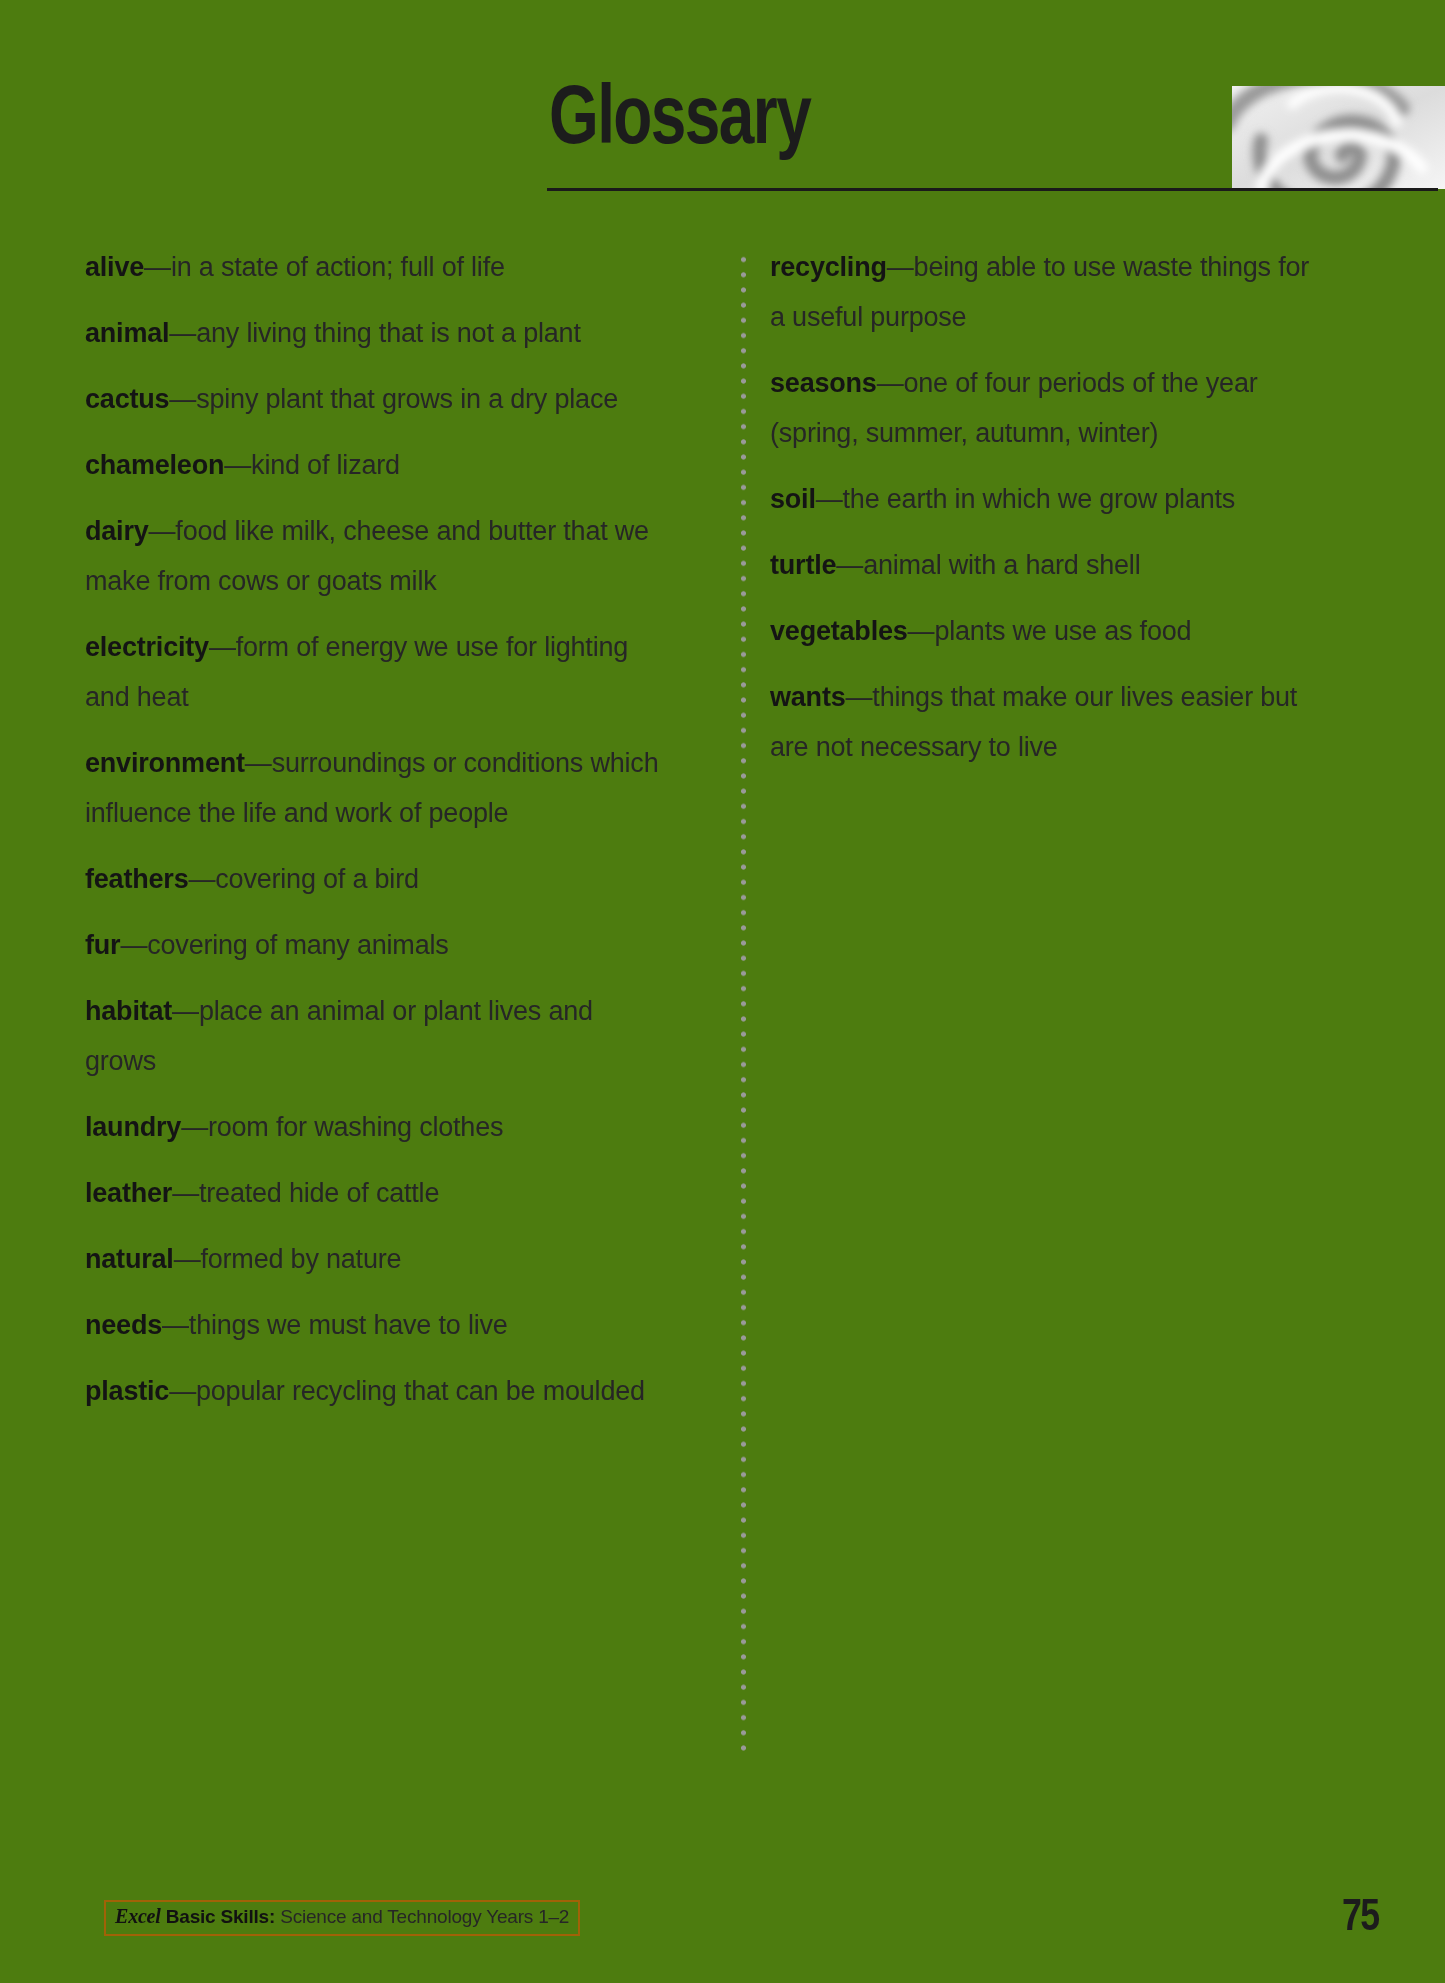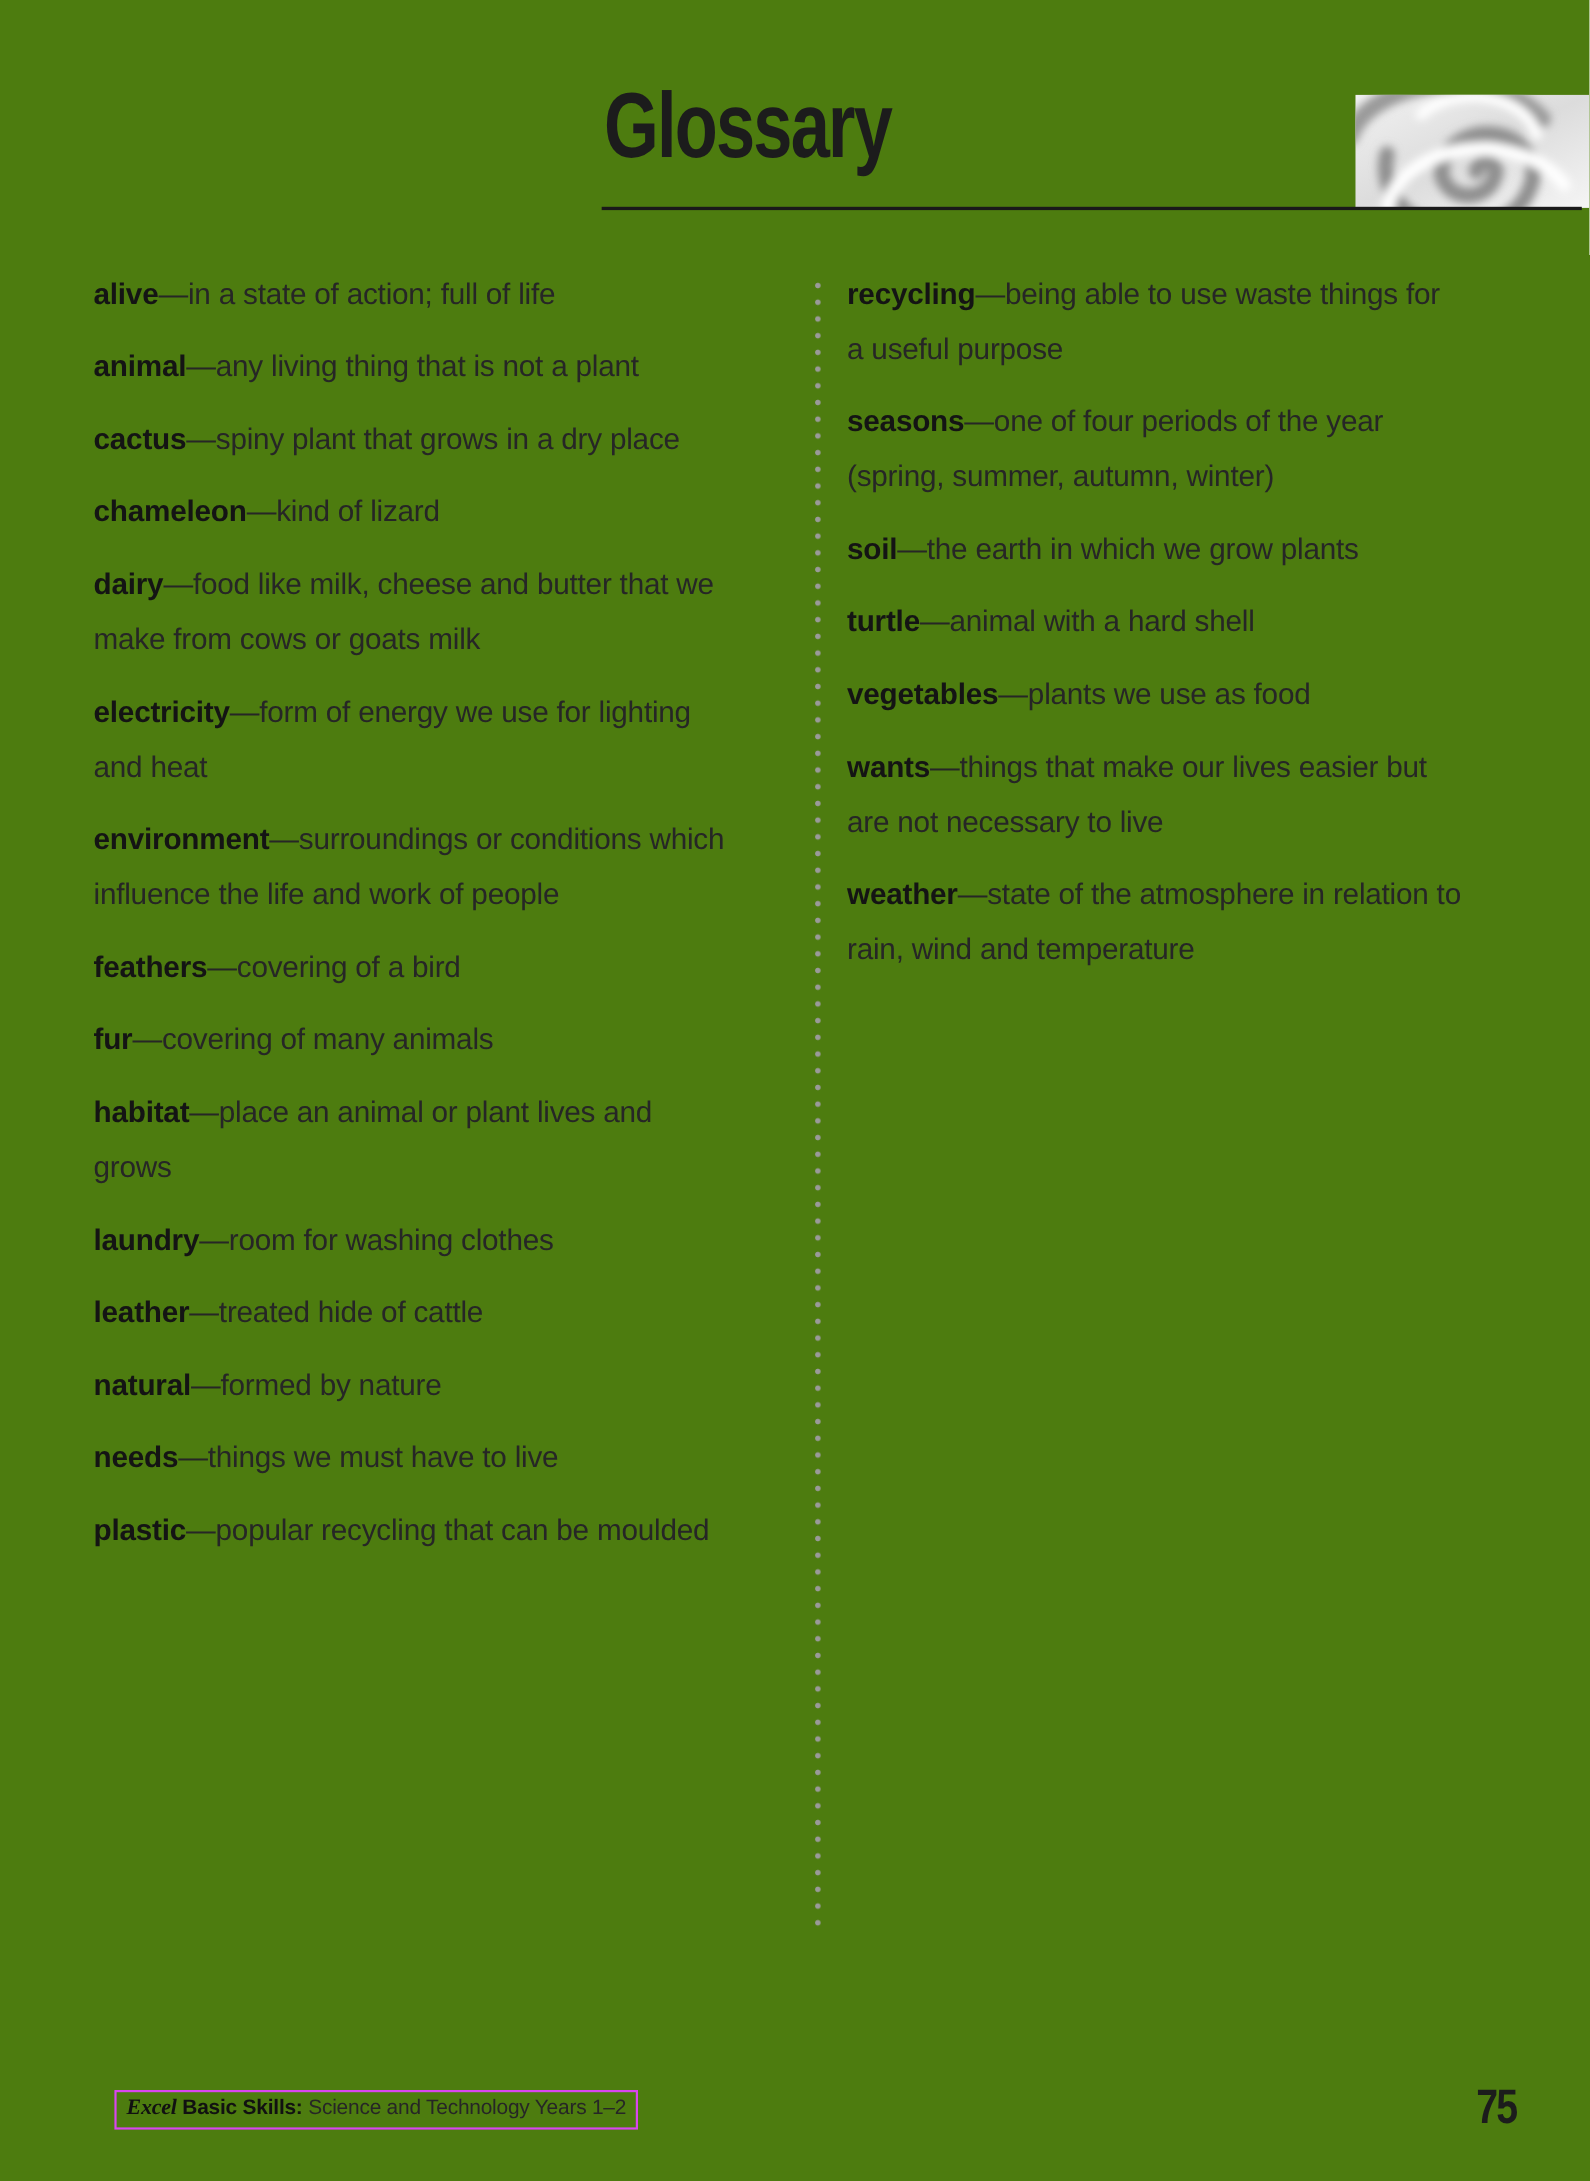--- a/index.html
+++ b/index.html
@@ -39,21 +39,21 @@
   .divider{
     position:absolute;left:741px;top:252px;width:5px;height:1508px;
     background-image:radial-gradient(circle at 50% 50%, #9a9a9a 2.1px, rgba(154,154,154,0) 2.9px);
     background-size:5px 15.2px;
     background-repeat:repeat-y;
   }
 
   
   .footer-box{
     position:absolute;left:104px;top:1900px;
-    border:2px solid #d946ef;
+    border:2px solid #a16207;
     padding:3px 9px 6px 9px;
     font-size:19px;color:#262626;white-space:nowrap;
     letter-spacing:-0.2px;
   }
   .excel{
     font-family:"Liberation Serif",serif;
     font-style:italic;font-weight:bold;font-size:20px;color:#111;
   }
   .bs{font-weight:bold;color:#111;}
   .page-number{
@@ -139,20 +139,19 @@
       <p class="entry"><b class="term">seasons</b><span class="dash">—</span><span class="def">one of four periods of the year (spring, summer, autumn, winter)</span></p>
 
       <p class="entry"><b class="term">soil</b><span class="dash">—</span><span class="def">the earth in which we grow plants</span></p>
 
       <p class="entry"><b class="term">turtle</b><span class="dash">—</span><span class="def">animal with a hard shell</span></p>
 
       <p class="entry"><b class="term">vegetables</b><span class="dash">—</span><span class="def">plants we use as food</span></p>
 
       <p class="entry"><b class="term">wants</b><span class="dash">—</span><span class="def">things that make our lives easier but are not necessary to live</span></p>
 
-      <p class="entry"><b class="term">weather</b><span class="dash">—</span><span class="def">state of the atmosphere in relation to rain, wind and temperature</span></p>
     </section>
 
   <div class="footer-box"><i class="excel">Excel</i> <b class="bs">Basic Skills:</b> <span class="bk">Science and Technology Years 1–2</span></div>
 
   <div class="page-number">75</div>
 
 </div>
 
 </body></html>

